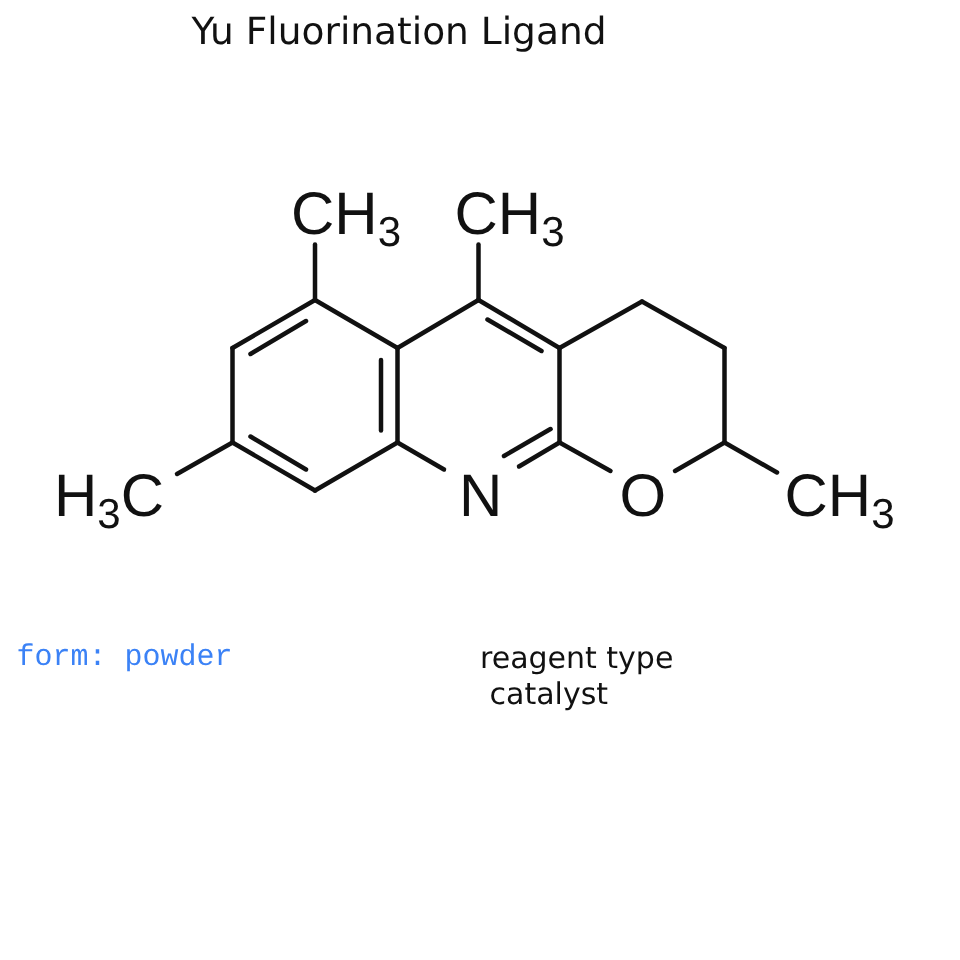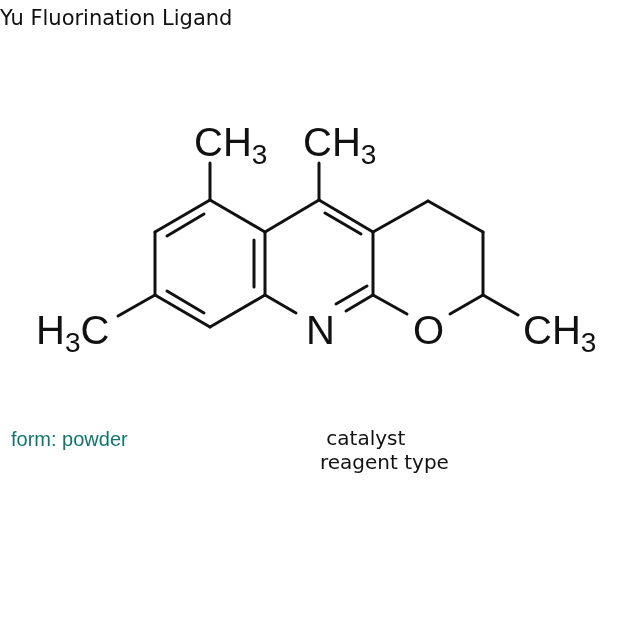--- a/index.html
+++ b/index.html
@@ -1,26 +1,26 @@
 <!DOCTYPE html>
 <html><head>
 <meta charset="utf-8">
 <style>
   html, body { margin: 0; padding: 0; background: #ffffff; }
   body { width: 640px; height: 640px; position: relative; overflow: hidden; }
   .title {
-    position: absolute; left: 0; top: 6px; width: 532px; 
-    font-family: "DejaVu Sans", sans-serif; font-size: 21px; color: #111111;
+    position: absolute; left: 0; top: 6px; width: 532px; text-align: center;
+    font-family: "DejaVu Sans", sans-serif; font-size: 25px; color: #111111;
   }
   .structure { position: absolute; left: 0; top: 0; width: 640px; height: 640px; }
   .atom { font-family: "Liberation Sans", sans-serif; font-size: 40px; fill: #111111; }
   .sub { font-size: 28px; }
   .props {
     position: absolute; left: 11px; top: 426px;
-    font-family: Liberation Sans, sans-serif; font-size: 20px; line-height: 26px; color: #0f766e;
+    font-family: Liberation Mono, monospace; font-size: 20px; line-height: 26px; color: #3b82f6;
   }
   .props div { white-space: pre; }
   .reagent {
     position: absolute; left: 320px; top: 426px;
     font-family: "DejaVu Sans", sans-serif; font-size: 20px; line-height: 24px; color: #111111;
   }
   .reagent div { white-space: pre; }
 </style>
 </head>
 <body>
@@ -68,15 +68,15 @@
   <text class="atom" x="306" y="344">N</text>
   <text class="atom" x="413" y="344">O</text>
   <text class="atom" x="523" y="344"><tspan>CH</tspan><tspan class="sub" dy="8">3</tspan></text>
 </svg>
 
 <div class="props">
   <div>form: powder</div>
 </div>
 
 <div class="reagent">
+  <div>reagent type</div>
   <div> catalyst</div>
-  <div>reagent type</div>
 </div>
 
 </body></html>

